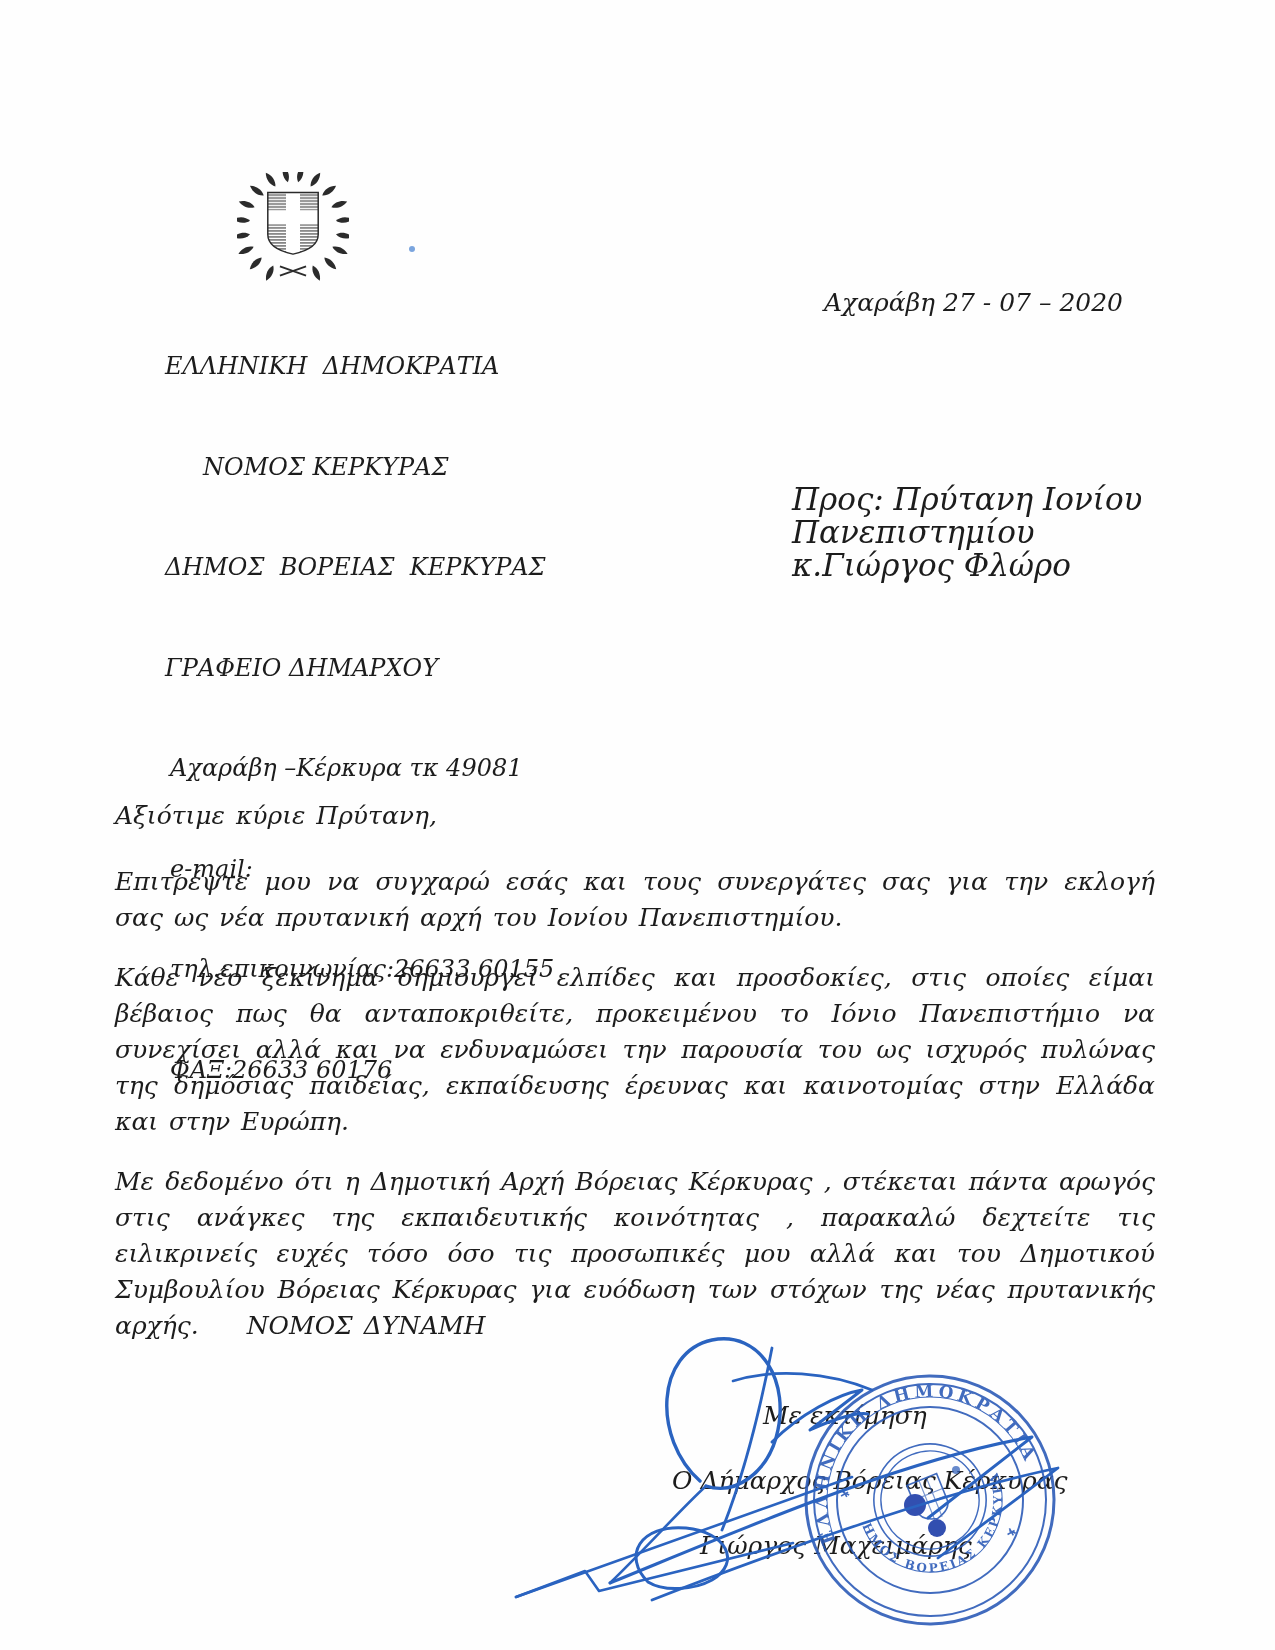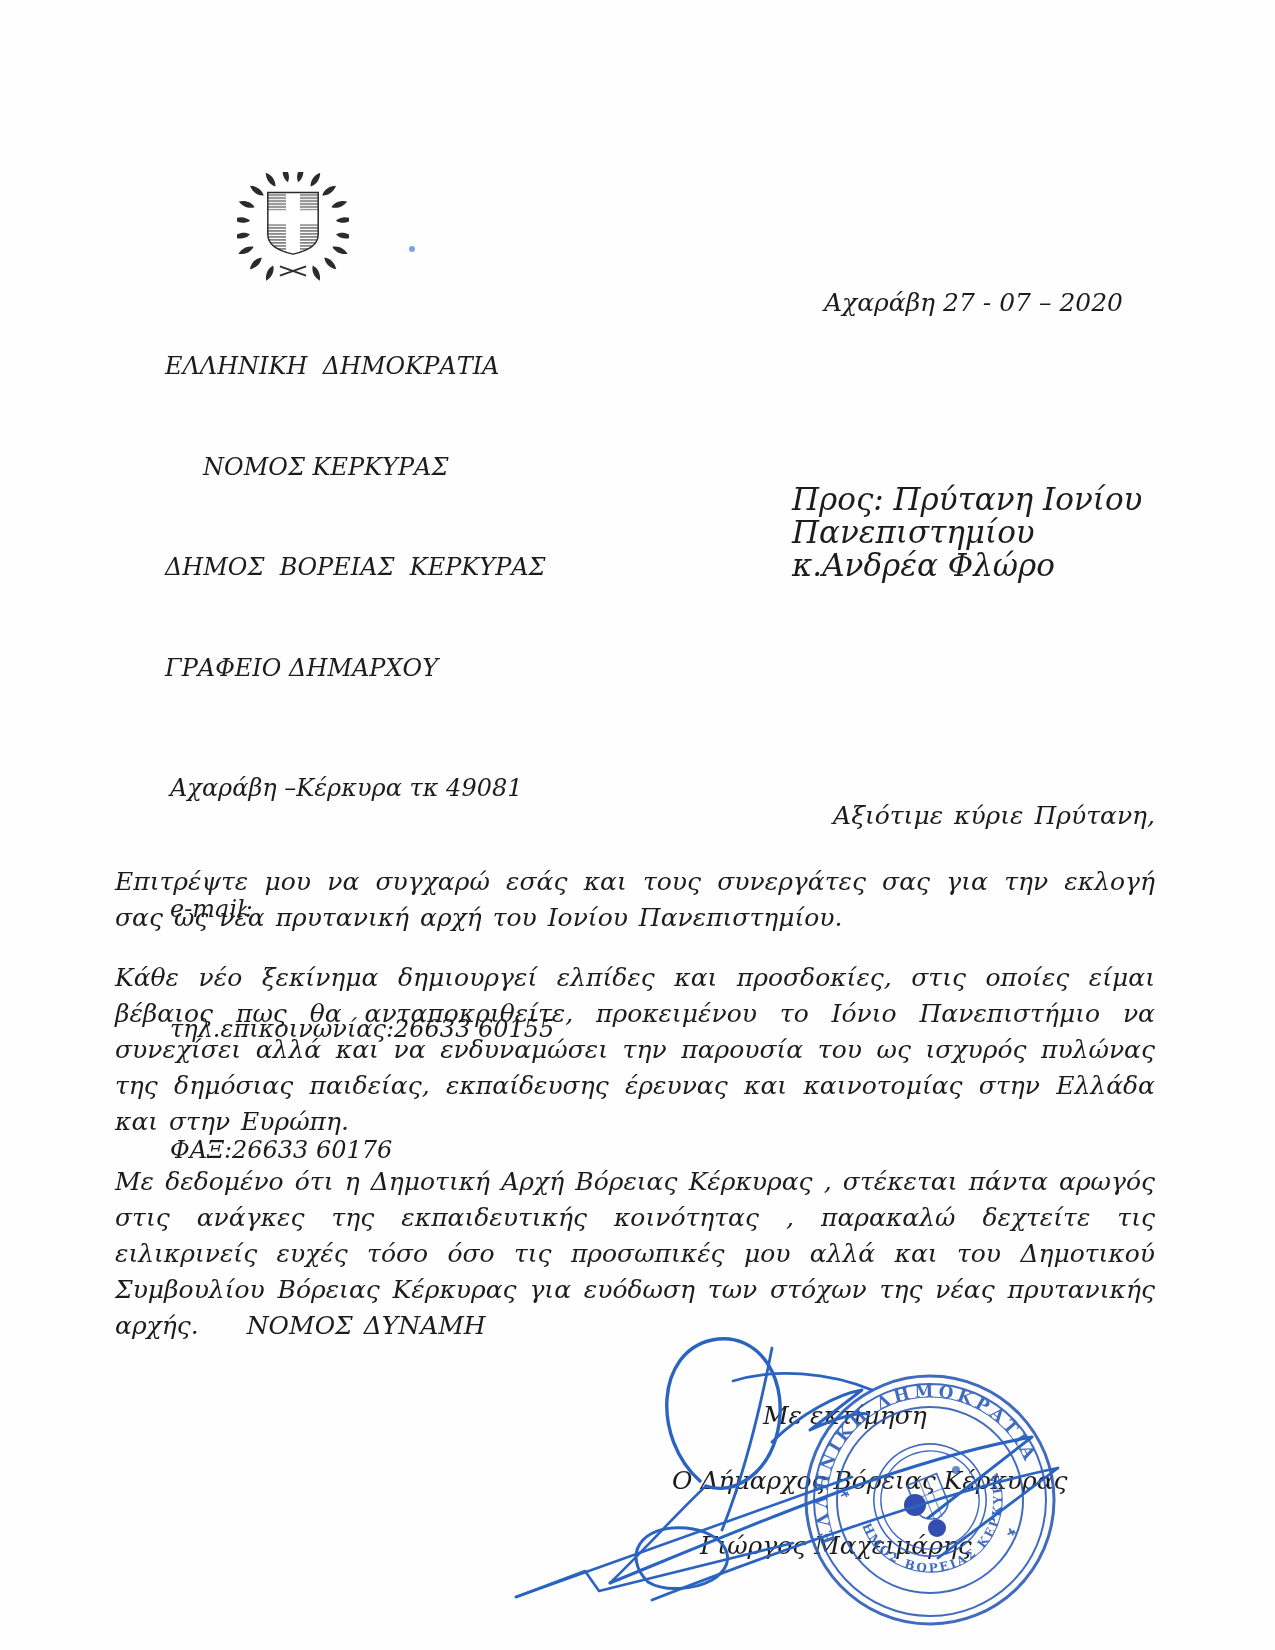--- a/index.html
+++ b/index.html
@@ -12,29 +12,29 @@
     color:#1c1c1c;
     overflow:hidden;
   }
   .emblem{position:absolute;left:237px;top:172px;width:112px;height:112px;}
   .sender{
     position:absolute;left:165px;top:283px;width:430px;
     font-size:24px;line-height:33.5px;white-space:pre-wrap;
   }
   .sender div{min-height:33.5px;}
   .indent-a{padding-left:38px;}
-  .indent-b{padding-left:5px;margin-top:20px;}
+  .indent-b{padding-left:5px;}
   .date{position:absolute;left:824px;top:288px;font-size:25px;}
   .recipient{position:absolute;left:792px;top:483px;font-size:31px;line-height:33px;}
   .body-block{
     position:absolute;left:115px;top:798px;width:1040px;
     font-size:25px;line-height:36px;text-align:justify;word-spacing:0.12em;
   }
   .body-block p{margin:0 0 24px 0;}
-  .salutation{margin:0 0 30px 0 !important;text-align:right;}
+  .salutation{margin:0 0 30px 0 !important;text-align:left;}
   .kali{margin-left:48px;}
   .closing-regards{position:absolute;left:763px;top:1401px;font-size:25px;}
   .closing-title{position:absolute;left:672px;top:1466px;font-size:25px;}
   .closing-name{position:absolute;left:700px;top:1531px;font-size:25px;}
   .overlay{position:absolute;left:0;top:0;width:1275px;height:1650px;pointer-events:none;}
   .stamp-text{font-family:"DejaVu Serif","Liberation Serif",serif;font-style:normal;font-weight:bold;}
 </style>
 </head>
 <body>
 
@@ -92,21 +92,21 @@
     <div class="indent-b">Αχαράβη –Κέρκυρα τκ 49081</div>
     <div class="indent-b">e-mail:</div>
     <div class="indent-b">τηλ.επικοινωνίας:26633 60155</div>
     <div class="indent-b">ΦΑΞ:26633 60176</div>
   </div>
 
   <div class="date">Αχαράβη 27 - 07 – 2020</div>
 
   <div class="recipient">
     <div>Προς: Πρύτανη Ιονίου Πανεπιστημίου</div>
-    <div>κ.Ανδρέα Φλώρο</div>
+    <div>κ.Γιώργος Φλώρο</div>
   </div>
 
   <div class="body-block">
     <p class="salutation">Αξιότιμε κύριε Πρύτανη,</p>
     <p>Επιτρέψτε μου να συγχαρώ εσάς και τους συνεργάτες σας για την εκλογή σας ως νέα πρυτανική αρχή του Ιονίου Πανεπιστημίου.</p>
     <p>Κάθε νέο ξεκίνημα δημιουργεί ελπίδες και προσδοκίες, στις οποίες είμαι βέβαιος πως θα ανταποκριθείτε, προκειμένου το Ιόνιο Πανεπιστήμιο να συνεχίσει αλλά και να ενδυναμώσει την παρουσία του ως ισχυρός πυλώνας της δημόσιας παιδείας, εκπαίδευσης έρευνας και καινοτομίας  στην Ελλάδα και στην Ευρώπη.</p>
     <p><span>Με δεδομένο ότι η Δημοτική Αρχή Βόρειας Κέρκυρας , στέκεται πάντα αρωγός στις ανάγκες της εκπαιδευτικής κοινότητας , παρακαλώ δεχτείτε τις ειλικρινείς ευχές τόσο όσο τις προσωπικές μου αλλά και του Δημοτικού Συμβουλίου Βόρειας Κέρκυρας  για ευόδωση των στόχων της νέας πρυτανικής αρχής.</span><span class="kali">ΝΟΜΟΣ ΔΥΝΑΜΗ</span></p>
   </div>
 
   <div class="closing-regards">Με εκτίμηση</div>

